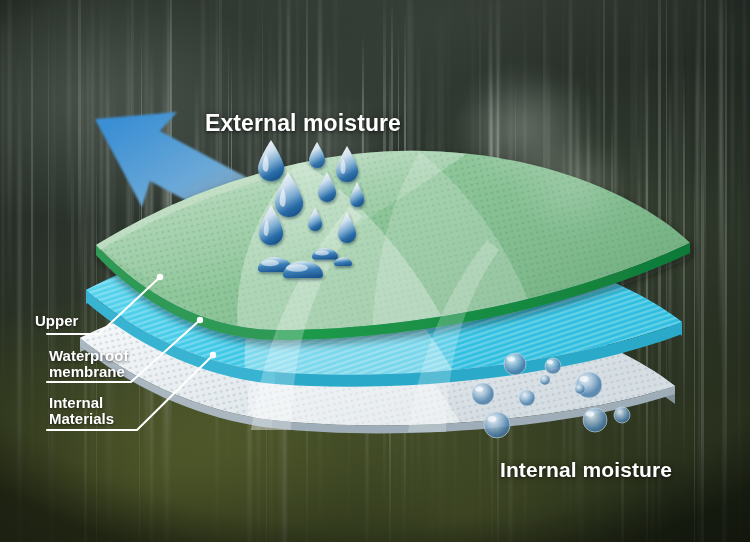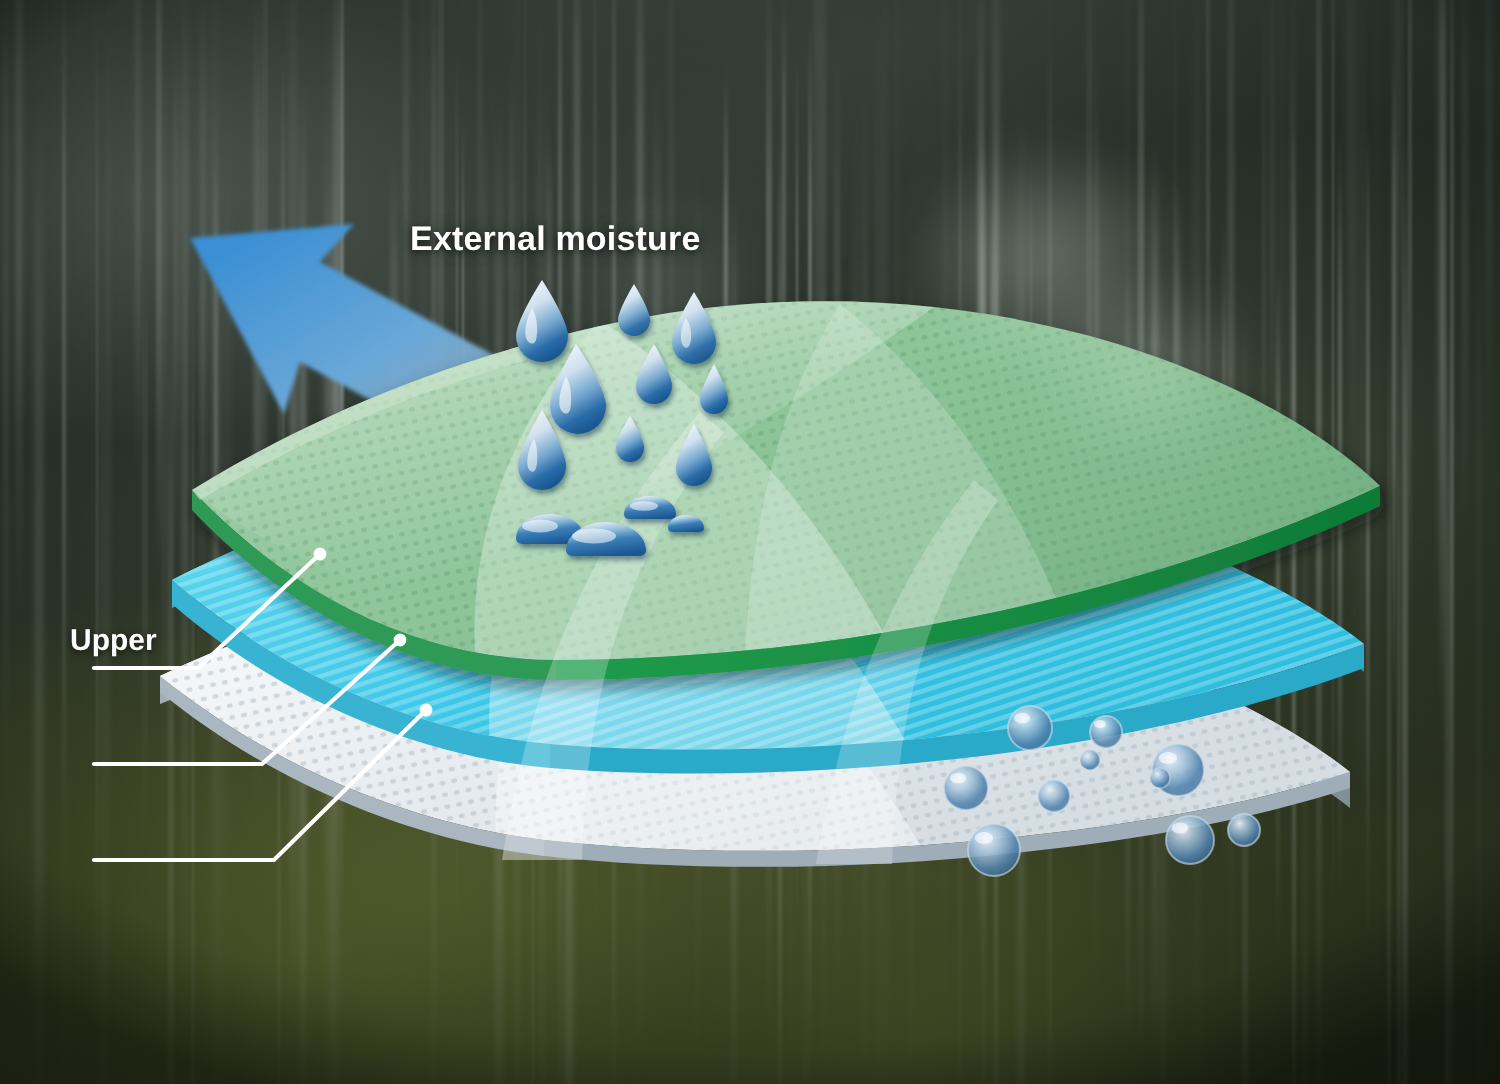--- a/index.html
+++ b/index.html
@@ -63,21 +63,21 @@
   .lbl{
     position:absolute;
     color:#ffffff;
     font-weight:bold;
     letter-spacing:.1px;
     text-shadow:0 1px 3px rgba(0,0,0,.55),0 0 9px rgba(0,0,0,.35);
     white-space:nowrap;
     pointer-events:none;
   }
   #lbl-evaporation{left:511px;top:57px;font-size:21px;}
-  #lbl-external  {left:205px;top:110px;font-size:17px;}
+  #lbl-external  {left:205px;top:110px;font-size:23px;}
   #lbl-internal  {left:500px;top:458px;font-size:21px;}
 
   .callout{
     position:absolute;
     color:#ffffff;
     font-weight:bold;
     font-size:15px;
     line-height:16px;
     text-shadow:0 1px 3px rgba(0,0,0,.6);
     white-space:nowrap;
@@ -560,18 +560,27 @@
       <path d="M47,430 L137,430 L213,355"></path>
       <circle cx="213" cy="355" r="3.2" fill="#ffffff" stroke="none"></circle>
     </g>
   </svg>
 
   <div class="mist" style="left:452px;top:68px;width:140px;height:120px;"></div>
   <div class="mist" style="left:512px;top:135px;width:120px;height:100px;opacity:.75;"></div>
   <div class="mist" style="left:280px;top:100px;width:110px;height:90px;opacity:.4;"></div>
 
   <div class="lbl" id="lbl-external">External moisture</div>
+  <div class="lbl" id="lbl-internal">Internal moisture</div>
 
   <div class="callout" id="co-upper">
     <div>Upper</div>
   </div>
+  <div class="callout" id="co-membrane">
+    <div>Waterproof</div>
+    <div>membrane</div>
+  </div>
+  <div class="callout" id="co-internal">
+    <div>Internal</div>
+    <div>Materials</div>
+  </div>
 
 </div>
 
 </body></html>

